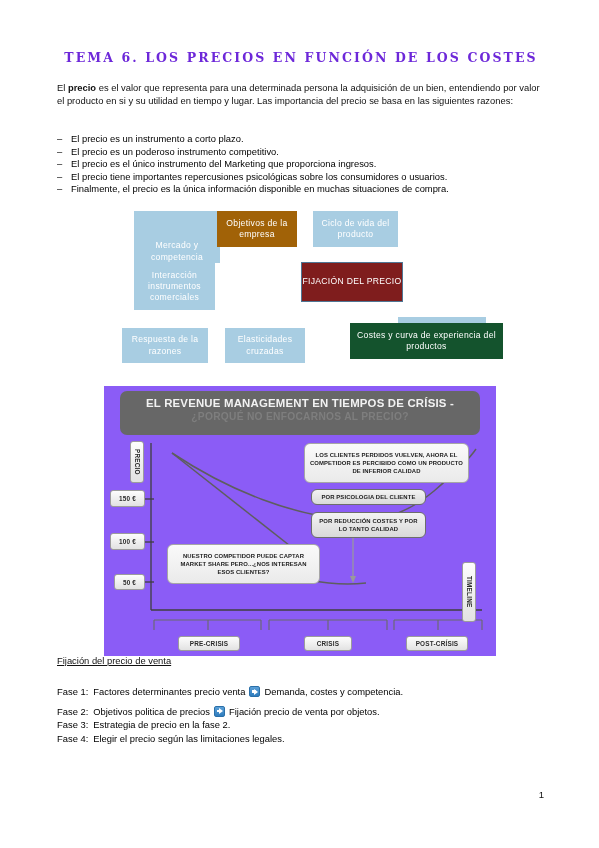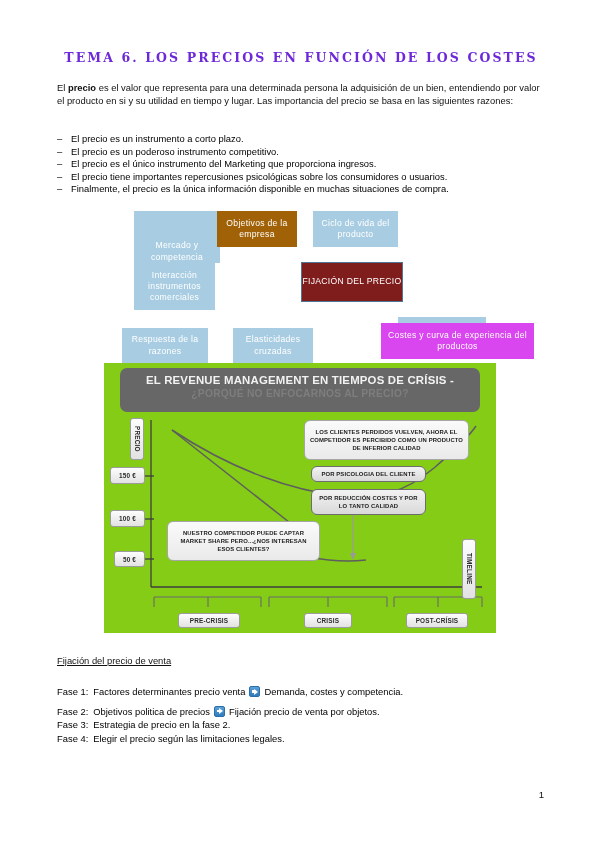--- a/index.html
+++ b/index.html
@@ -96,24 +96,24 @@
   .cbox.dark {
     background: #5d88ab;
     color: #ffffff;
     border: 1px solid #4f7694;
   }
 
   
   .chart-panel {
     position: absolute;
     left: 104px;
-    top: 363px;
+    top: 386px;
     width: 392px;
     height: 270px;
-    background: #84cc16;
+    background: #8b5cf6;
     overflow: hidden;
   }
   .chart-banner {
     position: absolute;
     left: 16px;
     top: 5px;
     width: 360px;
     height: 44px;
     background: #676767;
     border-radius: 7px;
@@ -291,24 +291,24 @@
       </div>
       <div class="cbox dark" style="left: 266px; top: 262px; width: 102px; height: 40px; background: #7f1d1d; margin-left: 35px;">
         <span>FIJACIÓN DEL PRECIO</span>
       </div>
       <div class="cbox" style="left: 398px; top: 269px; width: 88px; height: 36px; background: rgb(168, 205, 226); margin-top: 48px;">
         <span>Partes interesadas</span>
       </div>
       <div class="cbox" style="left: 122px; top: 328px; width: 86px; height: 35px; background: rgb(168, 205, 226);">
         <span>Respuesta de la razones</span>
       </div>
-      <div class="cbox" style="left: 233px; top: 328px; width: 80px; height: 35px; background: rgb(168, 205, 226);">
+      <div class="cbox" style="left: 225px; top: 328px; width: 80px; height: 35px; background: rgb(168, 205, 226);">
         <span>Elasticidades cruzadas</span>
       </div>
-      <div class="cbox" style="left: 350px; top: 323px; width: 153px; height: 36px; background: #d946ef; margin-left: 31px;">
+      <div class="cbox" style="left: 350px; top: 323px; width: 153px; height: 36px; background: #14532d;">
         <span>Costes y curva de experiencia del productos</span>
       </div>
     </div>
 
   <div class="chart-panel">
 
     <div class="chart-banner">
       <div class="line1">EL REVENUE MANAGEMENT EN TIEMPOS DE CRÍSIS -</div>
       <div class="line2">¿PORQUÉ NO ENFOCARNOS AL PRECIO?</div>
     </div>

